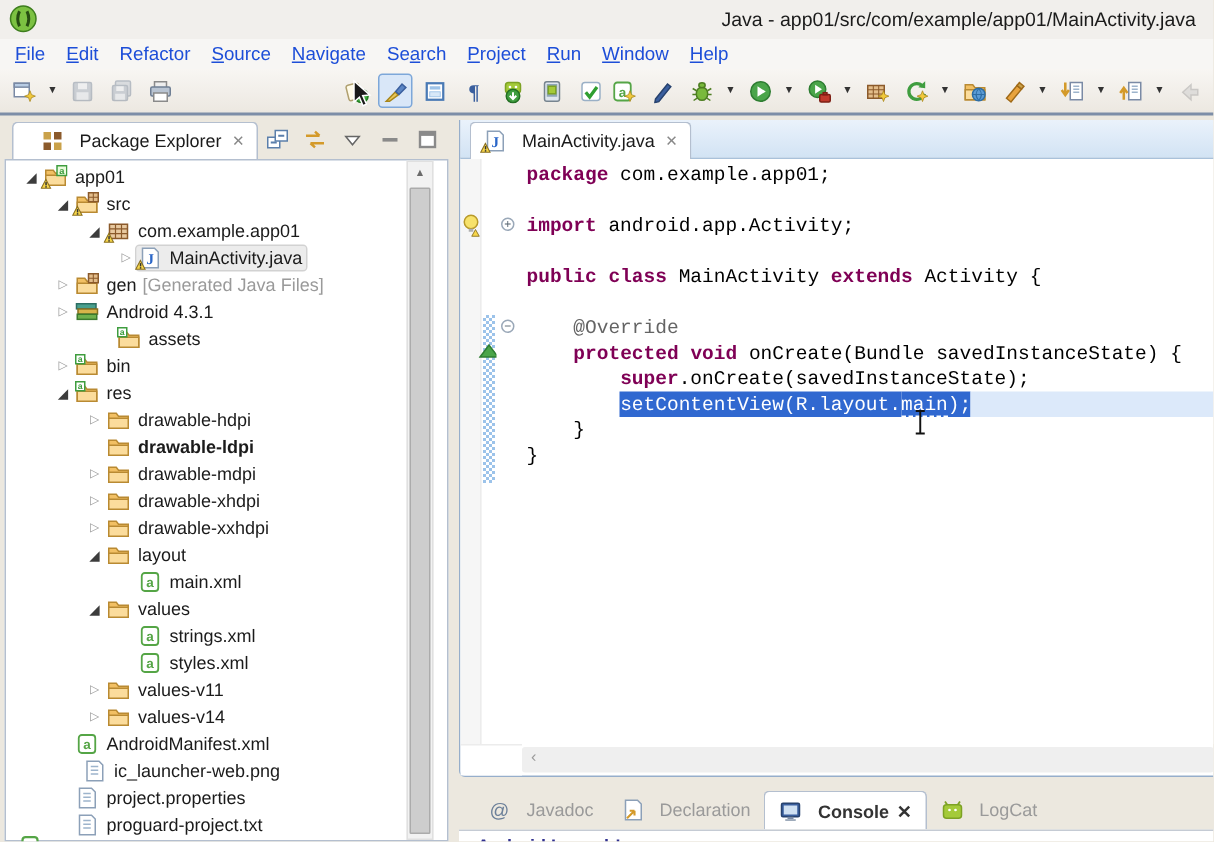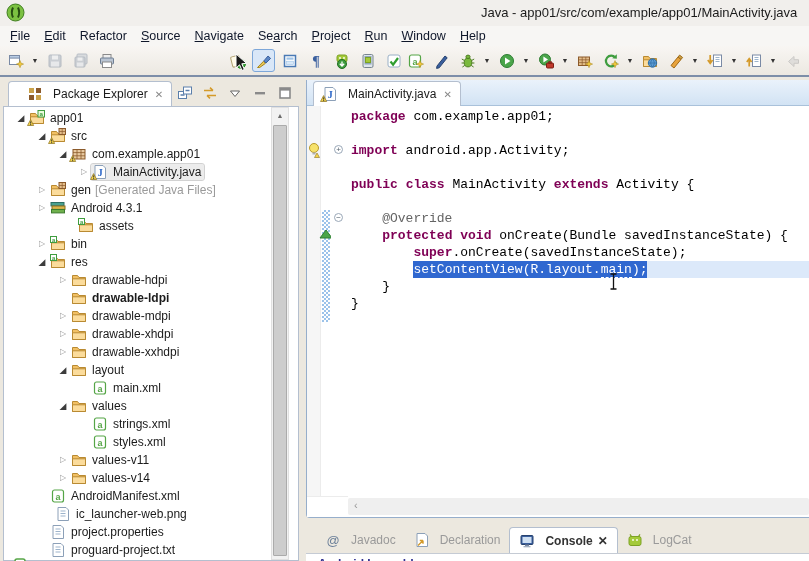--- a/index.html
+++ b/index.html
@@ -4,21 +4,21 @@
 <style>
   * { margin:0; padding:0; box-sizing:border-box; }
   html,body { width:809px; height:561px; overflow:hidden; }
   body { font-family:"Liberation Sans", sans-serif; background:#ece8df; position:relative; }
 
   
   .titlebar { position:absolute; left:0; top:0; width:809px; height:26px; background:#f1efec; }
   .app-badge { position:absolute; left:6px; top:3px; width:19px; height:19px; }
   .title-text { position:absolute; left:470px; top:5px; font-size:13px; color:#1b1b1b; white-space:nowrap;margin-left:11px; }
   .menubar { position:absolute; left:0; top:26px; width:809px; height:20px; background:#f7f6f4; display:flex; align-items:center; padding-left:3px; }
-  .menu-item { font-size:12.5px; color:#0f172a; padding:2px 7px; cursor:default; }
+  .menu-item { font-size:12.5px; color:#1d4ed8; padding:2px 7px; cursor:default; }
   .menu-item u { text-decoration:underline; }
   .toolbar { position:absolute; left:0; top:46px; width:809px; height:31px; background:linear-gradient(#f8f6f3,#ece8e1); border-bottom:2px solid #7d8ea8; }
   .tb-group { position:absolute; top:3px; display:flex; align-items:center; gap:3px; }
   .tb-btn { width:23px; height:23px; display:flex; align-items:center; justify-content:center; border:1px solid transparent; border-radius:3px; }
   .tb-btn.pressed { background:#d9e7f8; border-color:#7da7d9; }
   .tb-btn.disabled { opacity:.45; }
   .tb-caret { width:10px; height:23px; display:flex; align-items:center; justify-content:center; font-size:7px; color:#333; }
 
   
   .pkg-panel { position:absolute; left:3px; top:80px; width:296px; height:481px; }

